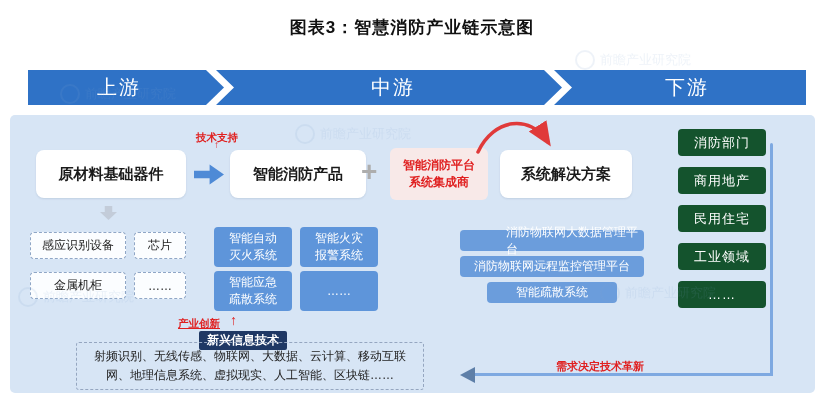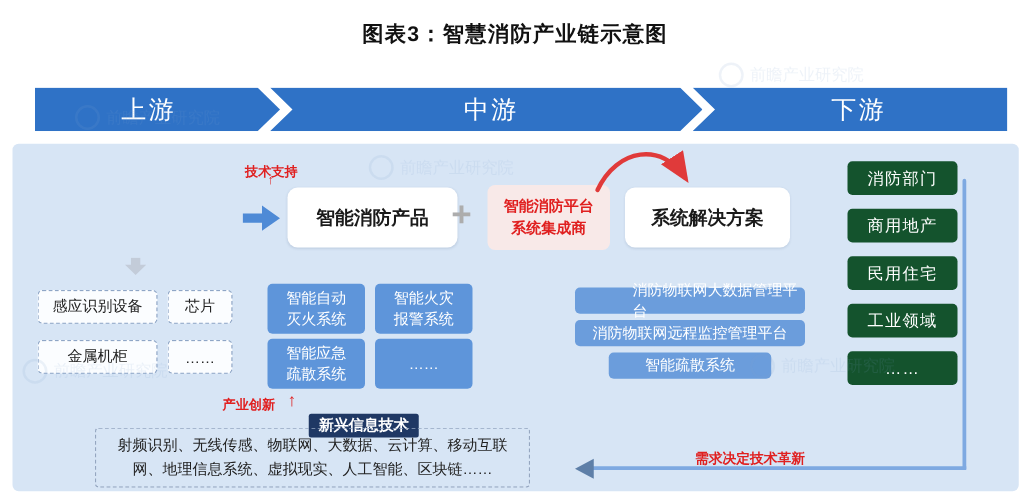--- a/index.html
+++ b/index.html
@@ -31,21 +31,21 @@
                 clip-path:polygon(0 34%,52% 34%,52% 6%,100% 50%,52% 94%,52% 66%,0 66%); }
   .plus { position:absolute; left:361px; top:156px; font-size:28px; font-weight:bold; color:#ADADAD; }
 
   .box-integrator { position:absolute; left:390px; top:148px; width:98px; height:52px;
                     background:#F8E9E8; border-radius:6px; display:flex; align-items:center;
                     justify-content:center; text-align:center; color:#E02020; font-weight:bold;
                     font-size:12px; line-height:1.45; white-space:pre-line; }
 
   .red-label { position:absolute; color:#E02020; font-size:10.5px; font-weight:bold; }
   .lbl-tech-support { left:196px; top:131px; }
-  .lbl-innovation   { left:178px; top:317px; }
+  .lbl-innovation   { left:178px; top:317px;text-decoration:underline; }
   .lbl-demand       { left:556px; top:359px; font-size:11px; }
   .up-arrow { position:absolute; color:#E02020; font-weight:bold; }
   .ua-1 { left:214px; top:139px; font-size:10px; }
   .ua-2 { left:230px; top:312px; font-size:14px; }
 
   .down-arrow { position:absolute; left:100px; top:206px; width:17px; height:14px; background:#C3CCD9;
                 clip-path:polygon(28% 0,72% 0,72% 42%,100% 42%,50% 100%,0 42%,28% 42%); }
 
   .dash { position:absolute; border:1px dashed #8FA6C6; background:#FBFDFF; border-radius:4px;
           display:flex; align-items:center; justify-content:center; font-size:12px; color:#222; }
@@ -68,21 +68,21 @@
   .s1 { left:460px; top:256px; width:184px; height:21px; }
   .s2 { left:487px; top:282px; width:130px; height:21px; }
 
   .dsbox { position:absolute; left:678px; width:88px; height:27px; background:#14532d; color:#fff;
            border-radius:4px; display:flex; align-items:center; justify-content:center;
            font-size:13px; letter-spacing:1px; }
   .d0 { top:129px; } .d1 { top:167px; } .d2 { top:205px; } .d3 { top:243px; } .d4 { top:281px; }
 
   .navy-box { position:absolute; left:199px; top:331px; width:88px; height:19px; background:#1F3864;
               color:#fff; font-size:12px; font-weight:bold; display:flex; align-items:center;
-              justify-content:center; border-radius:2px;margin-left:48px; }
+              justify-content:center; border-radius:2px; }
   .tech-list { position:absolute; left:76px; top:342px; width:348px; height:48px;
                border:1px dashed #95A6C0; border-radius:3px; font-size:12px; color:#222;
                display:flex; align-items:center; justify-content:center; text-align:center;
                line-height:1.55; padding:4px 12px; }
 
   .v-line { position:absolute; left:770px; top:143px; width:3px; height:233px; background:#7EA9E1; border-radius:2px; }
   .h-line { position:absolute; left:474px; top:373px; width:299px; height:3px; background:#7EA9E1; }
   .arrow-left { position:absolute; left:460px; top:367px; width:0; height:0;
                 border-top:8px solid transparent; border-bottom:8px solid transparent;
                 border-right:15px solid #5E7FA8; }
@@ -108,20 +108,21 @@
   </div>
   <div class="chev chev3">
     <span>下游</span>
   </div>
 
   <div class="panel"></div>
 
   <div class="red-label lbl-tech-support">技术支持</div>
   <span class="up-arrow ua-1">↑</span>
 
+  <div class="main-box box-raw">原材料基础器件</div>
   <div class="flow-arrow"></div>
   <div class="main-box box-products">智能消防产品</div>
   <div class="plus">+</div>
   <div class="box-integrator">智能消防平台
 系统集成商</div>
 
   <svg class="curve-svg" viewBox="0 0 100 46">
     <defs>
       <marker id="ra" markerWidth="8" markerHeight="8" refX="5.5" refY="3" orient="auto">
         <path d="M0,0 L7,3 L0,6 Z" fill="#E03A3A"></path>

